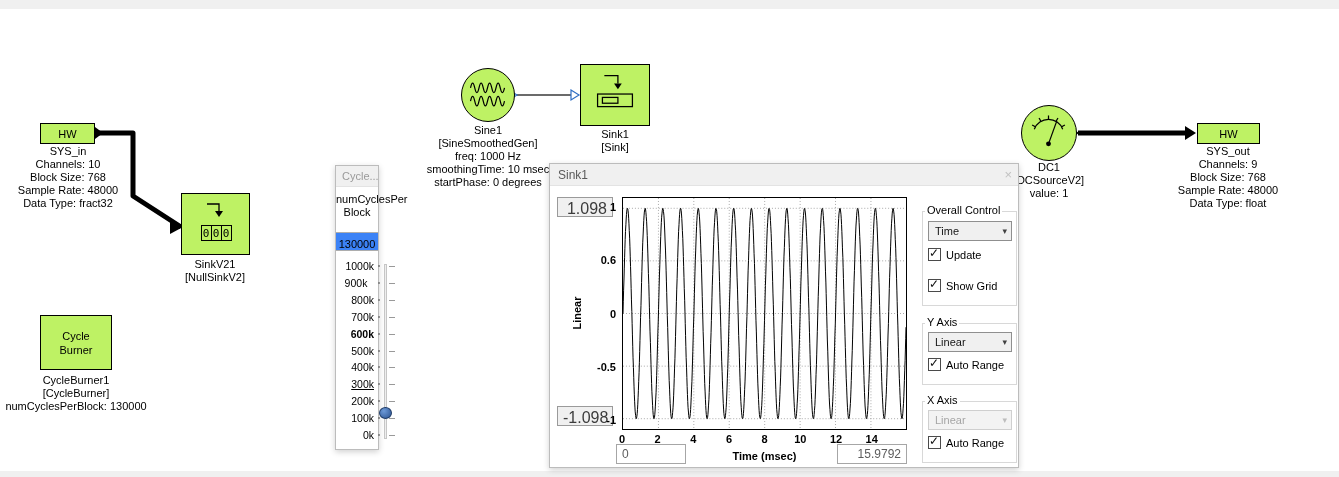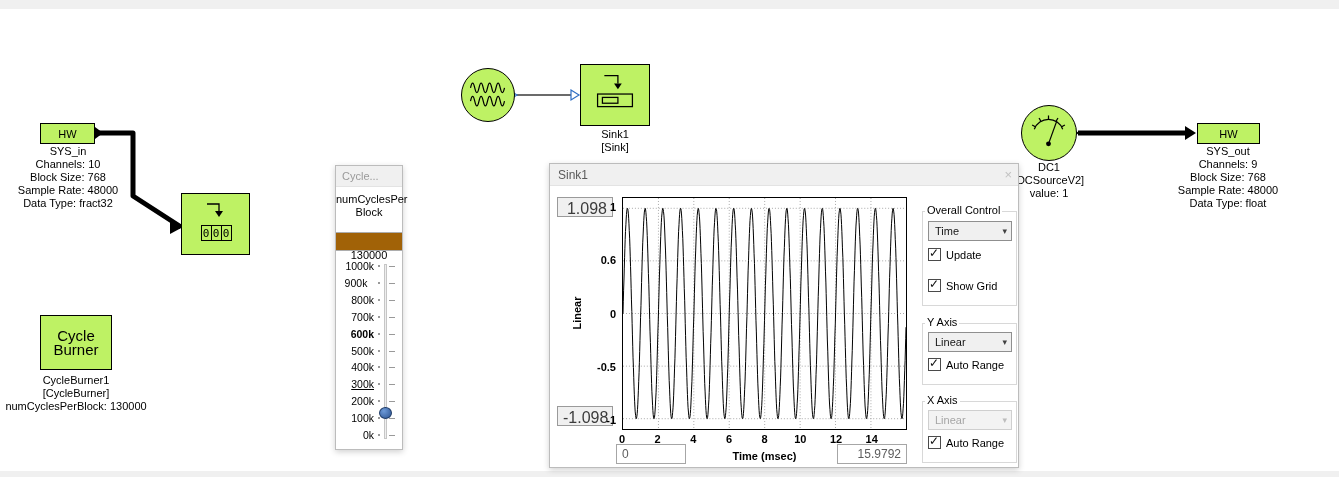--- a/index.html
+++ b/index.html
@@ -15,36 +15,36 @@
 .tblock{position:absolute;font-size:11px;line-height:13px;text-align:center;color:#000;white-space:nowrap;z-index:3}
 .ic{fill:none;stroke:#000;stroke-width:1.3}
 #sysin-block{left:40px;top:123px;width:55px;height:21px;display:flex;align-items:center;justify-content:center;font-size:11px}
 #sysout-block{left:1197px;top:123px;width:63px;height:21px;display:flex;align-items:center;justify-content:center;font-size:11px}
 #sysin-text{left:-15px;top:145px;width:166px}
 #sysout-text{left:1145px;top:145px;width:166px}
 #sinkv21-block{left:181px;top:193px;width:69px;height:62px;display:flex;flex-direction:column;align-items:center;padding-top:3px}
 #sinkv21-text{left:135px;top:258px;width:160px}
 .digit-row{display:flex;margin-top:2px}
 .digit{width:11px;height:16px;border:1px solid #000;margin-right:-1px;font-family:"DejaVu Sans Mono",monospace;font-size:11px;display:flex;align-items:center;justify-content:center}
-#cycleburner-block{left:40px;top:315px;width:72px;height:55px;display:flex;flex-direction:column;align-items:center;justify-content:center;font-size:15px;line-height:14px}
+#cycleburner-block{left:40px;top:315px;width:72px;height:55px;display:flex;flex-direction:column;align-items:center;justify-content:center;font-size:11px;line-height:14px}
 #cycleburner-text{left:-14px;top:374px;width:180px}
 #sine1-block{left:461px;top:68px;width:54px;height:54px}
 #sine1-text{left:408px;top:124px;width:160px}
 #sink1-block{left:580px;top:64px;width:70px;height:62px}
 #sink1-text{left:555px;top:128px;width:120px}
 #dc1-block{left:1021px;top:105px;width:56px;height:56px}
 #dc1-text{left:989px;top:161px;width:120px}
 .win{position:absolute;background:#fff;border:1px solid #bcbcbc;box-shadow:0 2px 6px rgba(0,0,0,.18)}
-#slider-win{left:335px;top:165px;width:68px;height:285px;z-index:10}
+#slider-win{left:335px;top:165px;width:44px;height:285px;z-index:10}
 #sink-win{left:549px;top:163px;width:470px;height:305px;z-index:11}
 .titlebar{position:absolute;left:0;top:0;right:0;height:22px;background:#f0f0f0;border-bottom:1px solid #e3e3e3;font-size:12px;color:#5a5a5a;padding:4px 8px;white-space:nowrap;overflow:hidden}
 #slider-win .titlebar{height:21px;font-size:11px;color:#9a9a9a;padding:4px 6px}
 .close{position:absolute;right:6px;top:3px;color:#c2c2c2;font-size:13px}
 #param-name{position:absolute;top:27px;left:0;right:0;text-align:center;font-size:11px;line-height:13px}
-#value-box{position:absolute;top:66px;left:0;right:0;height:19px;border-top:1px solid #adadad;border-bottom:1px solid #adadad;font-size:11px;text-align:center;padding-top:16px;background:#a16207}
+#value-box{position:absolute;top:66px;left:0;right:0;height:19px;border-top:1px solid #adadad;border-bottom:1px solid #adadad;font-size:11px;text-align:center;padding-top:5px;background:#3b82f6}
 #slider-ticks{position:absolute;left:0;top:0;right:0;bottom:0}
 .stick-label{position:absolute;left:2px;width:36px;text-align:right;font-size:10.5px;line-height:12px}
 .stick-dot{position:absolute;left:42px;width:2px;height:2px;background:#777;border-radius:50%}
 .stick-dash{position:absolute;left:53px;width:6px;height:1px;background:#999}
 #slider-track{position:absolute;left:48px;top:98px;width:3px;height:175px;background:#eee;border:1px solid #c6c6c6}
 #slider-handle{position:absolute;left:43px;width:13px;height:12px;border-radius:50%;background:radial-gradient(circle at 35% 30%,#6d9ad8,#2c5391);border:1px solid #1d3a66;z-index:2}
 #max-display,#min-display{position:absolute;left:7px;width:56px;height:20px;background:#f0f0f0;border:1px solid #9a9a9a;font-size:16px;color:#3c3c3c;text-align:right;padding:2px 5px}
 #max-display{top:33px}
 #min-display{top:242px}
 .ylabel{position:absolute;left:27px;top:149px;transform:translate(-50%,-50%) rotate(-90deg);font-size:11px;font-weight:bold;white-space:nowrap}
@@ -102,36 +102,47 @@
     <svg viewBox="0 0 69 26" width="69" height="26">
       <path d="M26,7 h12 v7" class="ic"></path>
       <polygon points="34,14 42,14 38,20" fill="#000"></polygon>
     </svg>
     <div class="digit-row">
       <span class="digit">0</span>
       <span class="digit">0</span>
       <span class="digit">0</span>
     </div>
   </div>
+  <div class="tblock" id="sinkv21-text">
+    <div>SinkV21</div>
+    <div>[NullSinkV2]</div>
+  </div>
 
   <div class="block" id="cycleburner-block">
     <div>Cycle</div>
     <div>Burner</div>
   </div>
   <div class="tblock" id="cycleburner-text">
     <div>CycleBurner1</div>
     <div>[CycleBurner]</div>
     <div>numCyclesPerBlock: 130000</div>
   </div>
 
   <div class="block circle" id="sine1-block">
     <svg viewBox="0 0 54 54" width="51" height="51">
       <path d="M9,20 Q11.25,10 13.5,20 T18,20 T22.5,20 T27,20 T31.5,20 T36,20 T40.5,20 T45,20" class="ic" stroke-width="1.1"></path>
       <path d="M9,34 Q11.25,24 13.5,34 T18,34 T22.5,34 T27,34 T31.5,34 T36,34 T40.5,34 T45,34" class="ic" stroke-width="1.1"></path>
     </svg>
+  </div>
+  <div class="tblock" id="sine1-text">
+    <div>Sine1</div>
+    <div>[SineSmoothedGen]</div>
+    <div>freq: 1000 Hz</div>
+    <div>smoothingTime: 10 msec</div>
+    <div>startPhase: 0 degrees</div>
   </div>
 
   <div class="block" id="sink1-block">
     <svg viewBox="0 0 70 62" width="68" height="60">
       <path d="M24,11 h14 v8" class="ic"></path>
       <polygon points="34,19 42,19 38,25" fill="#000"></polygon>
       <rect x="17" y="30" width="36" height="13" class="ic"></rect>
       <rect x="22" y="33.5" width="16" height="6" class="ic"></rect>
     </svg>
   </div>

